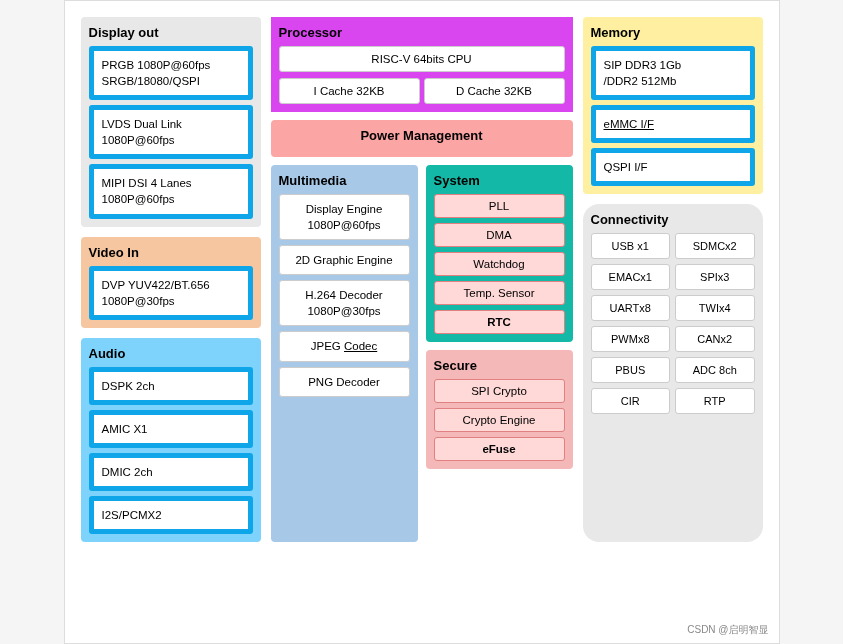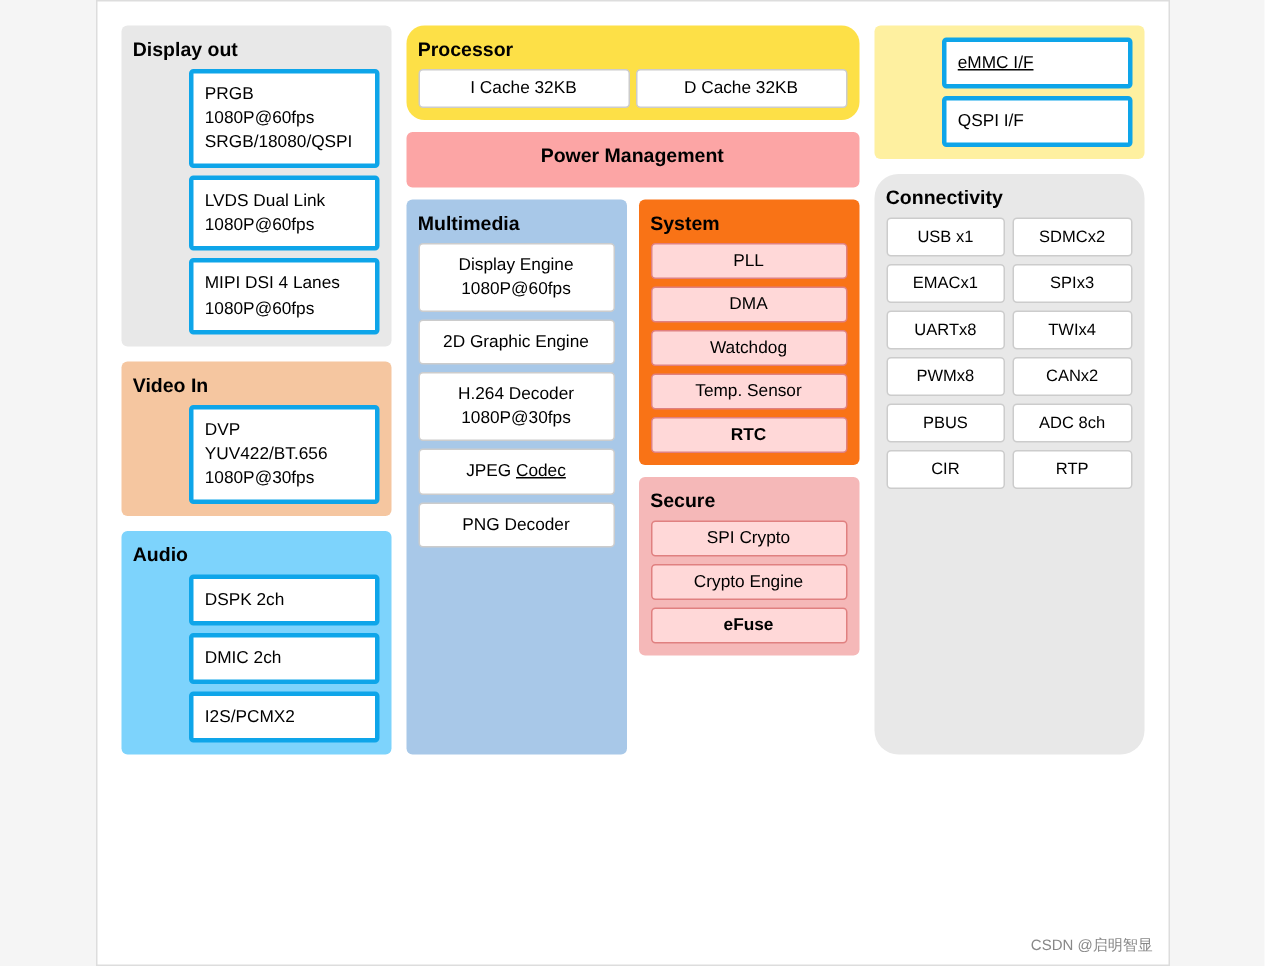--- a/index.html
+++ b/index.html
@@ -45,27 +45,26 @@
       gap: 10px;
     }
     .section-title {
       font-weight: bold;
       font-size: 13px;
       margin-bottom: 6px;
     }
 
     .item-box {
       background: #fff;
-      border: 3px solid #0ea5e9;
+      border: 5px solid #0ea5e9;
       border-radius: 3px;
       padding: 6px 8px;
       margin-bottom: 5px;
       font-size: 11.5px;
       line-height: 1.4;
-      margin-left: 37px;
     }
     .item-box:last-child { margin-bottom: 0; }
 
     
     .display-out-section {
       background: #e8e8e8;
       border-radius: 4px;
       padding: 8px;
     }
 
@@ -106,22 +105,22 @@
       background: #fff;
       border: 1px solid #ccc;
       border-radius: 3px;
       padding: 6px 4px;
       text-align: center;
       font-size: 11px;
     }
 
     
     .processor-section {
-      background: #fde047;
-      border-radius: 12px;
+      background: #d946ef;
+      border-radius: 0;
       padding: 8px;
     }
     .processor-inner {
       display: flex;
       gap: 4px;
       margin-top: 6px;
     }
     .processor-item {
       flex: 1;
       background: #fff;
@@ -160,21 +159,21 @@
       background: #a8c8e8;
       border-radius: 4px;
       padding: 8px;
     }
     .sys-secure-col {
       display: flex;
       flex-direction: column;
       gap: 8px;
     }
     .system-section {
-      background: #f97316;
+      background: #14b8a6;
       border-radius: 4px;
       padding: 8px;
     }
     .secure-section {
       background: #f5b8b8;
       border-radius: 4px;
       padding: 8px;
     }
 
     .mm-item {
@@ -233,30 +232,32 @@
       <div class="video-in-section">
         <div class="section-title">Video In</div>
         <div class="item-box">
           DVP YUV422/BT.656<br>1080P@30fps
         </div>
       </div>
 
       <div class="audio-section">
         <div class="section-title">Audio</div>
         <div class="item-box">DSPK 2ch</div>
+        <div class="item-box">AMIC X1</div>
         <div class="item-box">DMIC 2ch</div>
         <div class="item-box">I2S/PCMX2</div>
       </div>
 
     </div>
 
     <div class="center-col">
 
       <div class="processor-section">
         <div class="section-title">Processor</div>
+        <div class="processor-cpu">RISC-V 64bits CPU</div>
         <div class="processor-inner">
           <div class="processor-item">I   Cache 32KB</div>
           <div class="processor-item">D Cache 32KB</div>
         </div>
       </div>
 
       <div class="power-section">
         <div class="section-title">Power Management</div>
       </div>
 
@@ -290,20 +291,24 @@
           </div>
 
         </div>
       </div>
 
     </div>
 
     <div class="right-col">
 
       <div class="memory-section">
+        <div class="section-title">Memory</div>
+        <div class="item-box">
+          SIP DDR3 1Gb<br>/DDR2 512Mb
+        </div>
         <div class="item-box"><u>eMMC I/F</u></div>
         <div class="item-box">QSPI I/F</div>
       </div>
 
       <div class="connectivity-section">
         <div class="section-title">Connectivity</div>
         <div class="connectivity-grid">
           <div class="conn-item">USB x1</div>
           <div class="conn-item">SDMCx2</div>
           <div class="conn-item">EMACx1</div>

